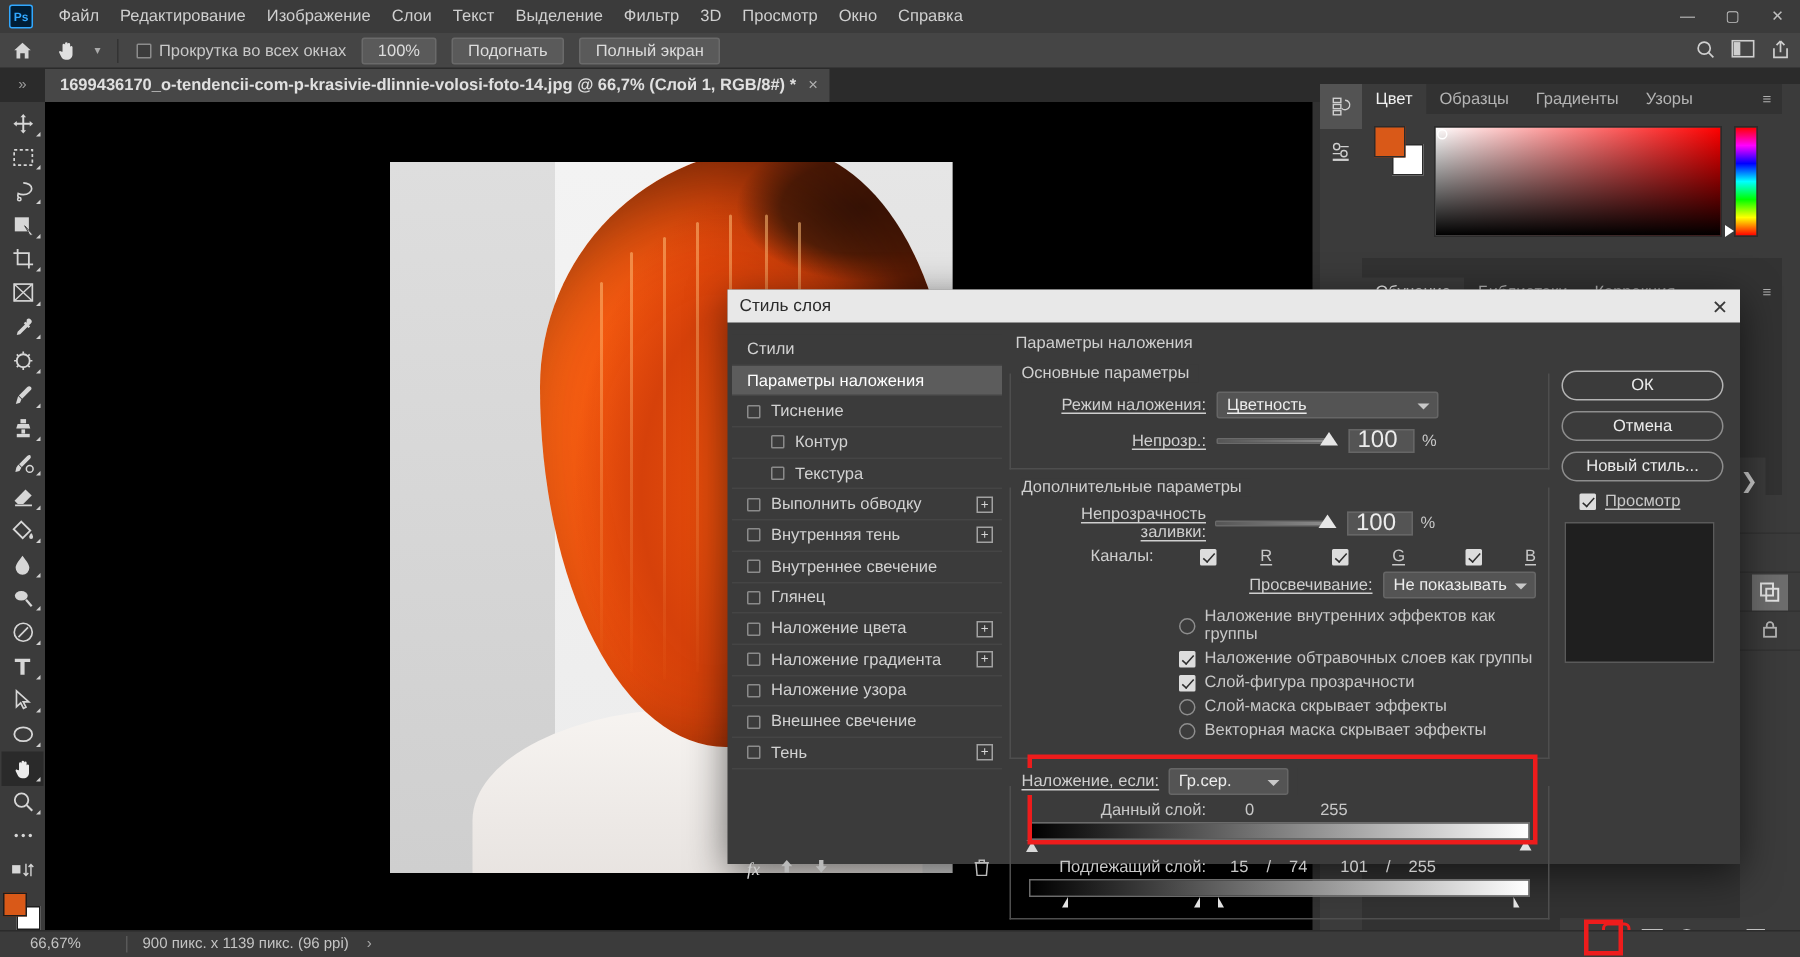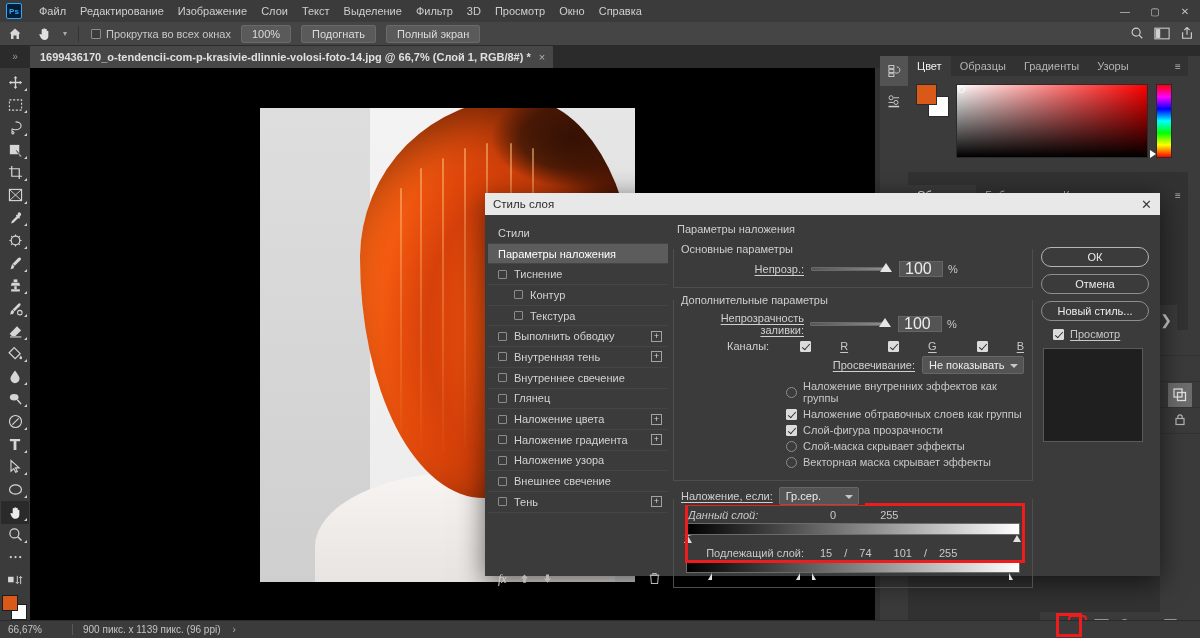--- a/index.html
+++ b/index.html
@@ -177,20 +177,21 @@
     background:#3b3b3b; display:flex; align-items:center; gap:9px; padding-left:6px;
   }
   .lf-icon { width:16px; height:16px; display:flex; align-items:center; justify-content:center; color:#c9c9c9; font-size:11px;}
   .fx-highlight { outline:2px solid #ee1c1c; border-radius:2px; padding:1px 3px;}
 
   
   .statusbar {
     position:absolute; left:0; bottom:0; width:1200px; height:18px;
     background:#3b3b3b; display:flex; align-items:center; font-size:10px; color:#c4c4c4;
     border-top:1px solid #2b2b2b;
+    padding-left:12px;
   }
   .sb-zoom { width:72px; padding-left:8px;}
   .sb-sep { width:1px; height:11px; background:#595959;}
   .sb-dims { padding-left:10px; }
   .sb-arrow { padding-left:12px; color:#a8a8a8;}
 
   
   .dialog {
     position:absolute; left:485px; top:193px; width:675px; height:383px;
     background:#3b3b3b; box-shadow:0 6px 26px rgba(0,0,0,.6);
@@ -747,20 +748,28 @@
       </span>
     </div>
 
     <div class="right-col">
 
       <div style="font-size:11px;color:#cfcfcf;margin-bottom:8px;padding-left:4px;">Параметры наложения</div>
 
       <div class="group">
         <div class="grp-legend">Основные параметры</div>
         <div class="group-box">
+          <div class="row">
+            <div class="lbl" style="width:122px;margin-right:7px;">
+              <span class="u">Режим наложения:</span>
+            </div>
+            <div class="select" style="width:148px;">
+              <span class="u">Цветность</span>
+            </div>
+          </div>
           <div class="row" style="margin-bottom:2px;">
             <div class="lbl" style="width:122px;margin-right:7px;">
               <span class="u">Непрозр.:</span>
             </div>
             <div class="slider" style="width:78px;">
               <div class="slider-thumb" style="right:-4px;"></div>
             </div>
             <div class="numbox" style="margin-left:10px;">100</div>
             <span style="margin-left:5px;">%</span>
           </div>
@@ -830,21 +839,21 @@
           <span style="font-size:11px;color:#cfcfcf;">
             <span class="u">Наложение, если:</span>
           </span>
           <span class="select" style="width:80px;">
             <span>Гр.сер.</span>
           </span>
         </div>
         <div class="group-box" style="padding-top:10px;padding-bottom:14px;">
 
           <div style="display:flex;align-items:center;margin-bottom:2px;padding-left:6px;">
-            <span style="width:116px;font-style:italic;">Данный слой:</span>
+            <span style="width:116px;text-align:right;">Данный слой:</span>
             <span style="margin-left:26px;">0</span>
             <span style="margin-left:44px;">255</span>
           </div>
           <div style="position:relative;margin:0 4px 12px 4px;">
             <div class="gradbar"></div>
             <div class="knob-hollow" style="left:-2px;top:12px;border-bottom:7px solid #d8d8d8;width:0;height:0;border-left:4px solid transparent;border-right:4px solid transparent;clip-path:none;"></div>
             <div class="knob-up" style="right:-1px;top:12px;"></div>
           </div>
 
           <div style="display:flex;align-items:center;margin-bottom:2px;padding-left:6px;">

